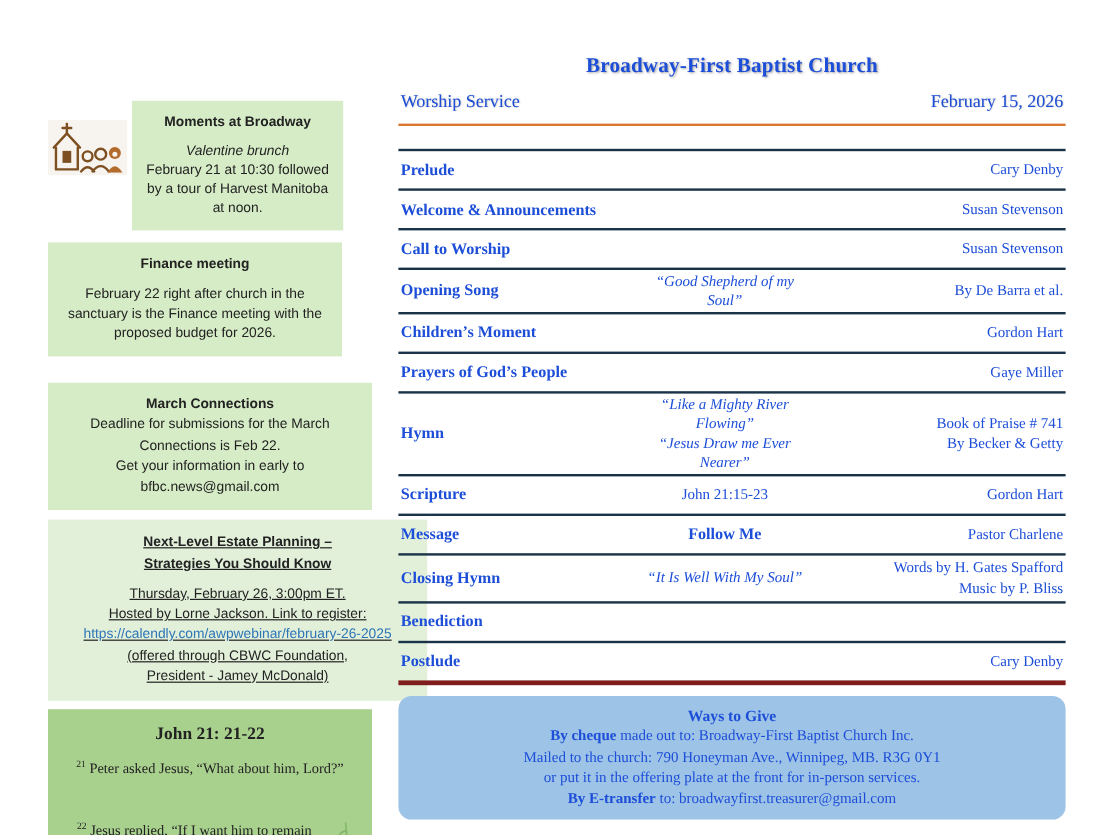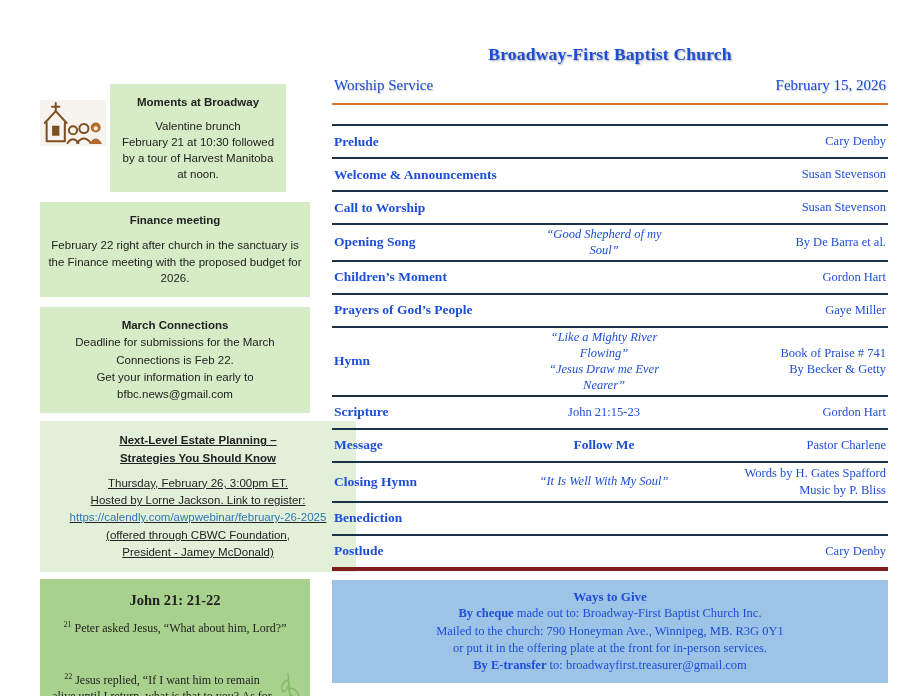--- a/index.html
+++ b/index.html
@@ -9,50 +9,50 @@
   .sidebar{position:absolute;left:40px;top:84px;width:270px;}
   .box{box-sizing:border-box;text-align:center;}
   .green-light{background:#d6ecc6;}
   .green-pale{background:#e2f0da;}
   .green-medium{background:#a9d18e;}
   .moments-row{display:flex;align-items:flex-start;margin-bottom:10px;}
   .icon-block{width:66px;height:46px;background:#f7f4ef;margin-top:16px;margin-right:4px;
               display:flex;align-items:center;justify-content:center;flex:0 0 auto;}
   .moments-box{width:176px;min-height:88px;padding:10px 8px;font-size:11.5px;line-height:1.4;}
   .side-title{font-weight:bold;font-size:11.5px;margin-bottom:8px;}
-  .finance-box{width:270px;min-height:80px;padding:10px 8px;font-size:11.5px;line-height:1.45;margin-bottom:10px;}
+  .finance-box{width:245px;min-height:80px;padding:10px 8px;font-size:11.5px;line-height:1.45;margin-bottom:22px;}
   .march-box{width:270px;min-height:90px;padding:10px 14px;font-size:11.5px;line-height:1.5;margin-bottom:8px;}
   .estate-box{width:316px;min-height:126px;padding:11px 8px;font-size:11.5px;line-height:1.5;margin-bottom:7px;text-decoration:underline;}
   .john-box{position:relative;width:270px;min-height:109px;padding:12px 12px;
             font-family:"Liberation Serif",serif;font-size:12px;line-height:1.35;text-align:center;}
   .john-title{font-weight:bold;font-size:14.5px;margin-bottom:9px;font-family:"Liberation Serif",serif;}
   .verse{margin-bottom:9px;text-align:center;}
   .verse sup{font-size:8px;}
-  .italic{}
+  .italic{font-style:italic;}
   .link{color:#2e75b6;text-decoration:none;cursor:pointer;}
   .leaf{position:absolute;right:4px;bottom:4px;opacity:.85;}
   
   .main{position:absolute;left:332px;top:44px;width:556px;
         font-family:"Liberation Serif",serif;color:#1d4ed8;}
   .church-title{text-align:center;font-size:17.5px;font-weight:bold;letter-spacing:.2px;
                 text-shadow:1px 1px 2px rgba(90,90,90,.55);margin:0 0 12px 0;}
   .subheader{display:flex;justify-content:space-between;font-size:15px;
              padding:0 2px 9px 2px;border-bottom:2px solid #d9772e;
              text-shadow:.5px .5px 1.2px rgba(120,120,120,.5);}
   .svc-table{margin-top:19px;}
   .svc-row{display:grid;grid-template-columns:200px 1fr 212px;align-items:center;
            border-top:2px solid #1b3349;min-height:29px;padding:1px 2px;}
   .svc-row:last-child{border-bottom:4px solid #7f1d1d;}
   .svc-item{font-weight:bold;font-size:13.5px;}
   .svc-detail{text-align:center;font-size:12.5px;line-height:1.3;}
   .svc-detail.it{font-style:italic;}
   .svc-detail.bold{font-weight:bold;font-size:13.5px;}
   .svc-credit{text-align:right;font-size:12.5px;line-height:1.3;}
   .give-box{margin-top:9px;background:#9dc3e6;text-align:center;padding:8px 6px 9px 6px;
-            font-size:12.5px;line-height:1.38;}
+            font-size:12.5px;line-height:1.38;border-radius:11px;}
   .give-title{font-weight:bold;font-size:13px;}
 </style>
 </head>
 <body>
 
 <div class="page">
 
   <aside class="sidebar">
 
     <div class="moments-row">

